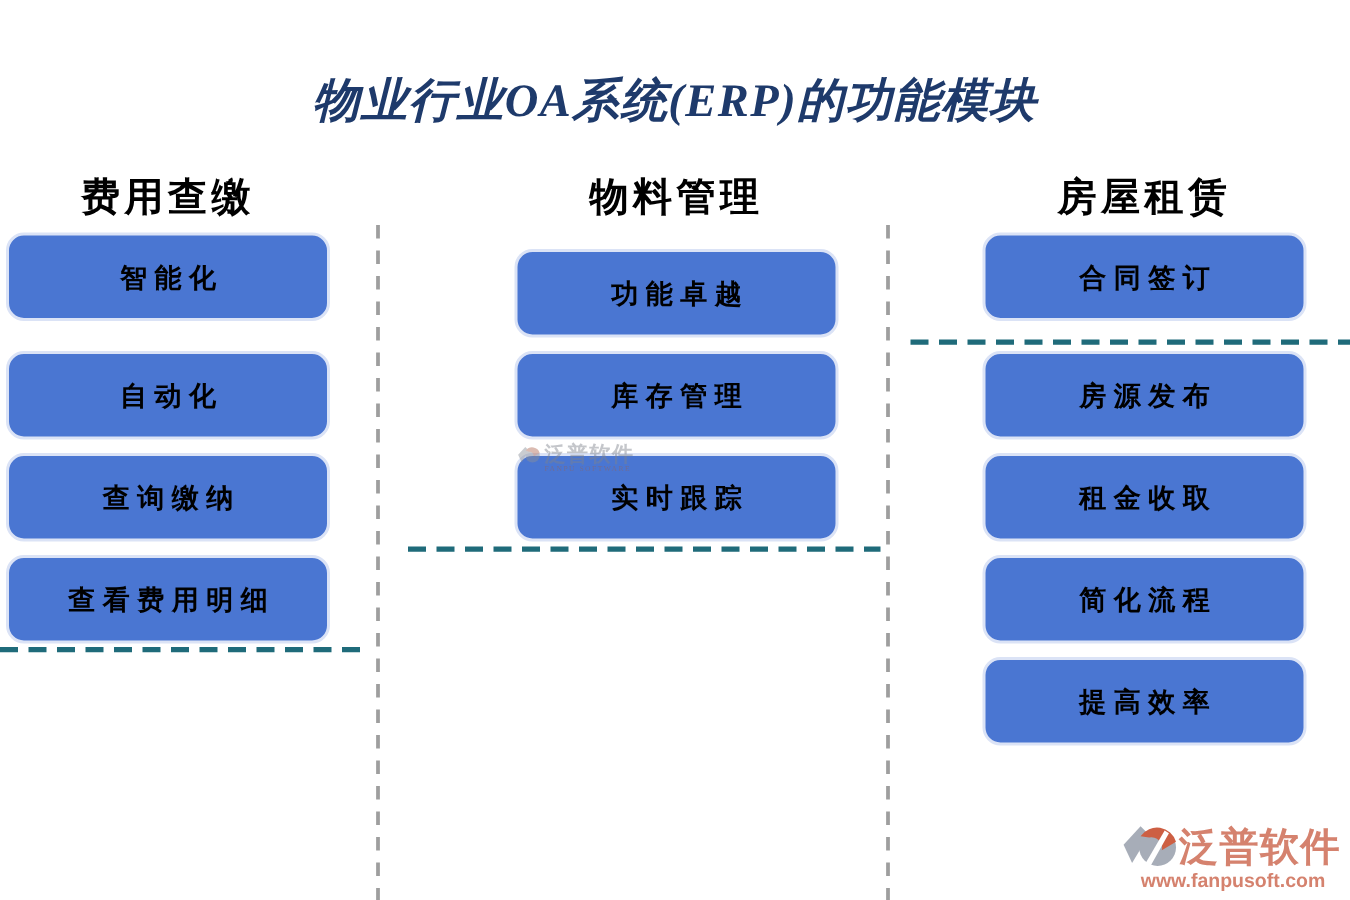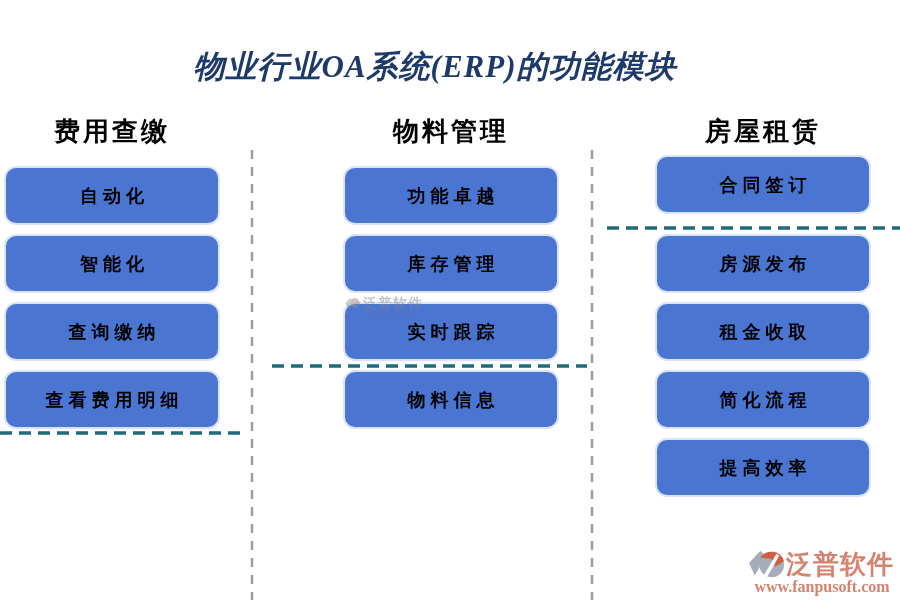--- a/index.html
+++ b/index.html
@@ -11,21 +11,21 @@
     position: relative;
     width: 900px;
     height: 600px;
     background: #ffffff;
     overflow: hidden;
     font-family: "Liberation Serif", "DejaVu Serif", serif;
   }
   
   .title {
     position: absolute;
-    left: 0;
+    left: 15px;
     top: 46px;
     width: 870px;
     text-align: center;
     font-size: 31px;
     font-weight: 600;
     font-style: italic;
     letter-spacing: 1px;
     color: var(--title, #1e3a6b);
   }
   
@@ -125,57 +125,56 @@
   .brand-icon { width: 38px; height: 34px; flex: 0 0 auto; }
   .brand-name {
     font-size: 26px;
     font-weight: bold;
     letter-spacing: 1px;
     color: var(--brand, #d5826e);
     line-height: 30px;
   }
   .brand-url {
     text-align: center;
-    font-size: 16px;
+    font-size: 13px;
     font-weight: bold;
     color: var(--brand, #d5826e);
     line-height: 14px;
     margin-top: -2px;
-    font-family: Liberation Serif, serif;
+    font-family: Liberation Sans, sans-serif;
   }
 </style>
 </head>
 <body>
 
 <div id="canvas">
 
   <svg class="lines" aria-hidden="true">
     <line class="gray-dash" x1="252" y1="150" x2="252" y2="600"></line>
     <line class="gray-dash" x1="592" y1="150" x2="592" y2="600"></line>
     <line class="teal-dash" x1="0" y1="433" x2="245" y2="433"></line>
     <line class="teal-dash" x1="272" y1="366" x2="587" y2="366"></line>
     <line class="teal-dash" x1="607" y1="228" x2="900" y2="228"></line>
   </svg>
 
   <div class="title">物业行业OA系统(ERP)的功能模块</div>
 
   <div class="column col-1">
     <div class="col-header">费用查缴</div>
+    <div class="node">智能化</div>
     <div class="node first">自动化</div>
-    <div class="node">智能化</div>
     <div class="node">查询缴纳</div>
     <div class="node">查看费用明细</div>
   </div>
 
   <div class="column col-2">
     <div class="col-header">物料管理</div>
     <div class="node first">功能卓越</div>
     <div class="node">库存管理</div>
     <div class="node">实时跟踪</div>
-    <div class="node">物料信息</div>
   </div>
 
   <div class="column col-3">
     <div class="col-header">房屋租赁</div>
     <div class="node">合同签订</div>
     <div class="node first">房源发布</div>
     <div class="node">租金收取</div>
     <div class="node">简化流程</div>
     <div class="node">提高效率</div>
   </div>

